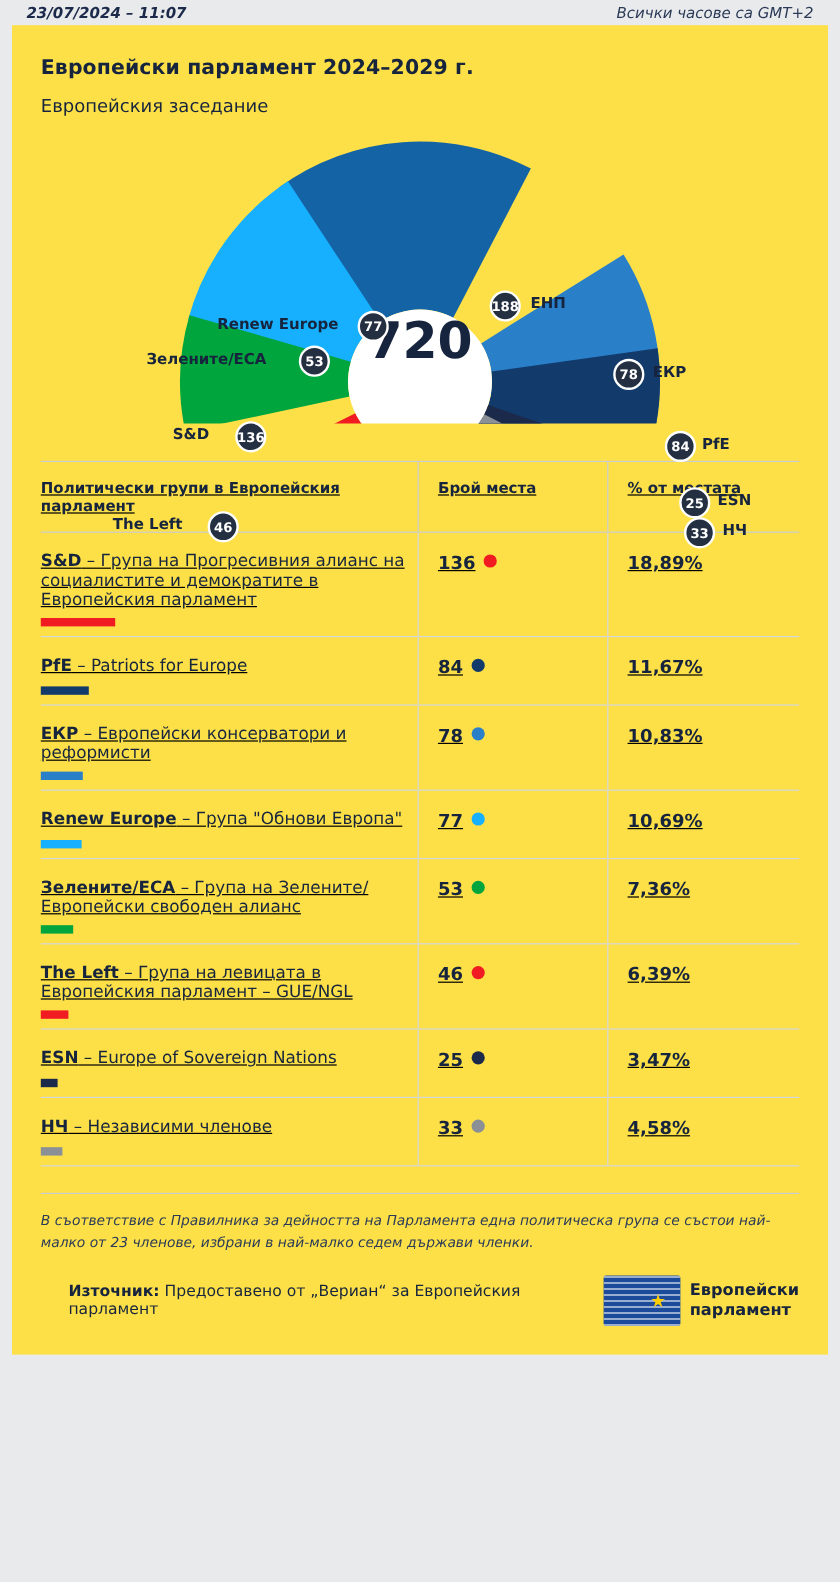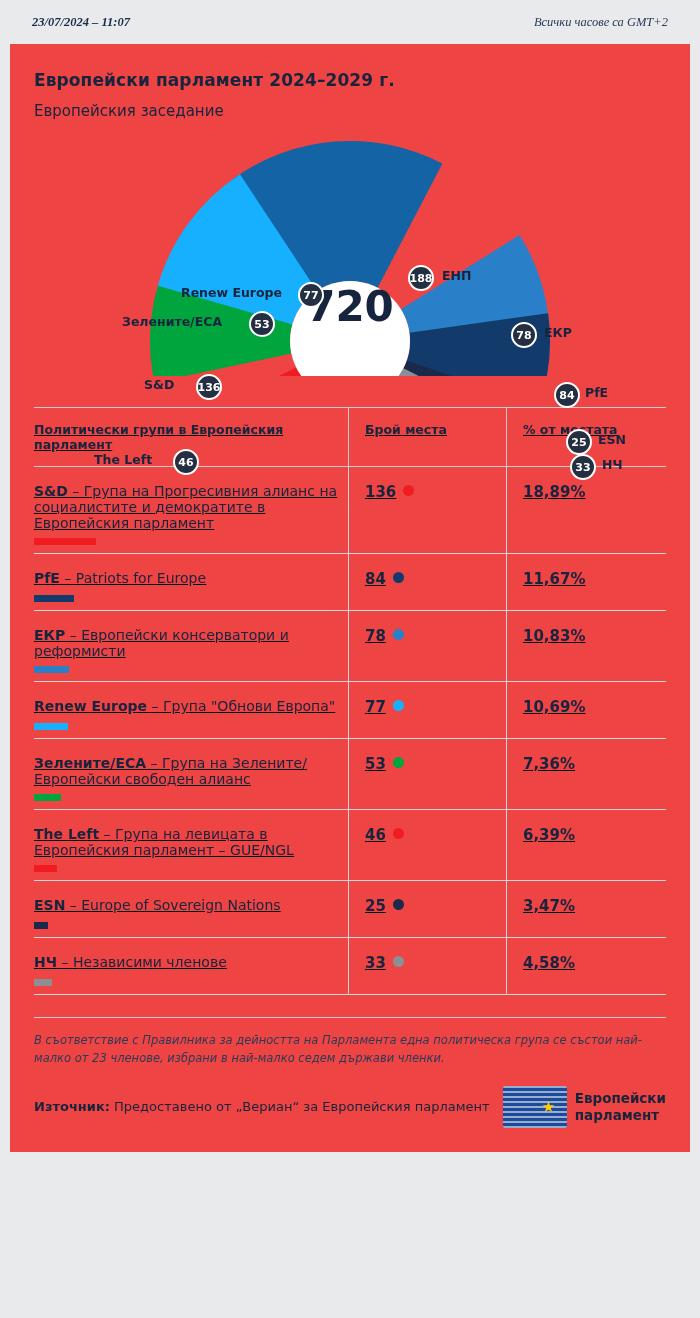--- a/index.html
+++ b/index.html
@@ -8,42 +8,41 @@
     width: 700px;
     background: #e9eaec;
     font-family: "DejaVu Sans", sans-serif;
   }
   body { width: 700px; }
 
   .page { width: 700px; position: relative; background: #e9eaec; }
 
   
   .topbar {
-    height: 44px;
+    height: 21px;
     background: #e9eaec;
     display: flex;
     align-items: center;
     justify-content: space-between;
-    padding: 0 32px;
+    padding: 0 22px;
     font-size: 12.5px;
     color: #1b2a4a;
     font-weight: bold;
     font-style: italic;
-    font-family: Liberation Serif, serif;
   }
   .topbar .right {
     font-weight: normal;
     font-style: italic;
     color: #2b3a57;
     font-size: 12.5px;
   }
 
   
   .card {
-    background: #ef4444;
+    background: #fde047;
     margin: 0 10px;
     padding: 18px 24px 8px 24px;
     width: 680px;
   }
 
   .title {
     font-size: 17px;
     font-weight: bold;
     color: #16243d;
     margin: 8px 0 0 0;
@@ -159,20 +158,21 @@
     font-size: 11.5px;
     font-style: italic;
     color: #2b3a57;
     line-height: 1.55;
   }
   .source-row {
     display: flex;
     align-items: center;
     justify-content: space-between;
     padding: 18px 0 16px 0;
+    margin-left: 23px;
   }
   .source-text { font-size: 13px; color: #16243d; }
   .source-text b { font-weight: bold; }
   .logo {
     display: flex;
     align-items: center;
     gap: 8px;
   }
   .logo .flag {
     width: 64px; height: 42px;

